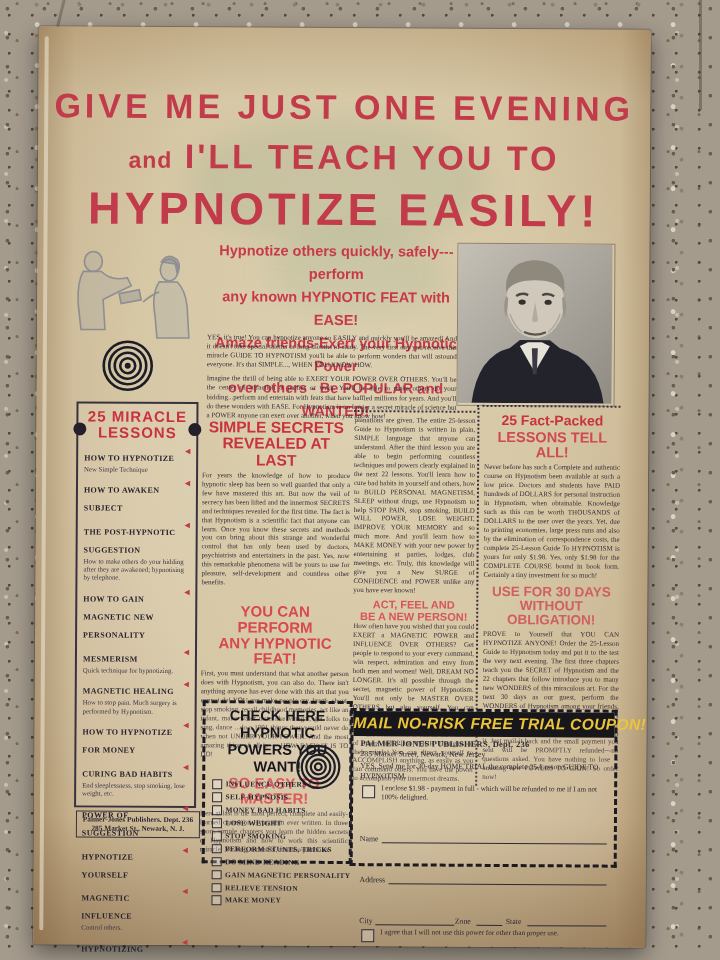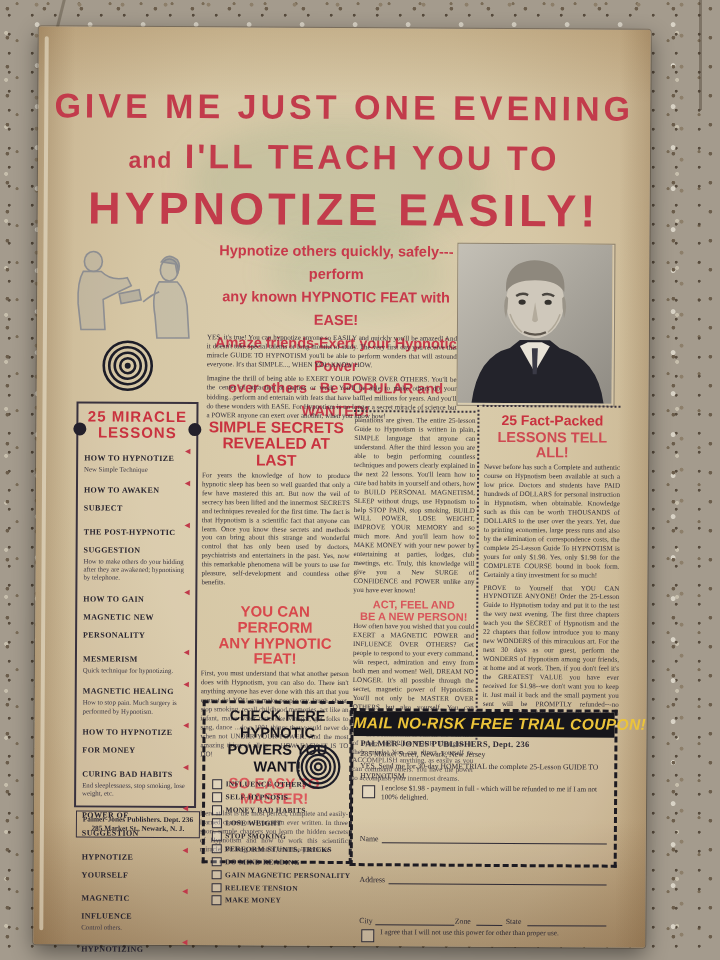--- a/index.html
+++ b/index.html
@@ -337,20 +337,24 @@
       <div>ACT, FEEL AND</div>
       <div>BE A NEW PERSON!</div>
     </div>
     <p class="smalltext">How often have you wished that you could EXERT a MAGNETIC POWER and INFLUENCE OVER OTHERS? Get people to respond to your every command, win respect, admiration and envy from both men and women! Well, DREAM NO LONGER. It's all possible through the secret, magnetic power of Hypnotism. You'll not only be MASTER OVER OTHERS but also yourself. You can BUILD A STRONG, MAGNETIC PERSONALITY through Self-Hypnotism. You use Mesmerism to READ the MINDS of others and Plant YOUR Thoughts in their minds. You can direct yourself to ACCOMPLISH anything, as easily as you can command others. You have the power to accomplish your innermost dreams.</p>
   </div>
 
   <div class="colr">
     <div class="redhead fp1">25 Fact-Packed</div>
     <div class="redhead fp2">LESSONS TELL ALL!</div>
     <p class="smalltext">Never before has such a Complete and authentic course on Hypnotism been available at such a low price. Doctors and students have PAID hundreds of DOLLARS for personal instruction in Hypnotism, when obtainable. Knowledge such as this can be worth THOUSANDS of DOLLARS to the user over the years. Yet, due to printing economies, large press runs and also by the elimination of correspondence costs, the complete 25-Lesson Guide To HYPNOTISM is yours for only $1.98. Yes, only $1.98 for the COMPLETE COURSE bound in book form. Certainly a tiny investment for so much!</p>
+    <div class="redhead use">
+      <div>USE FOR 30 DAYS</div>
+      <div>WITHOUT OBLIGATION!</div>
+    </div>
     <p class="smalltext">PROVE to Yourself that YOU CAN HYPNOTIZE ANYONE! Order the 25-Lesson Guide to Hypnotism today and put it to the test the very next evening. The first three chapters teach you the SECRET of Hypnotism and the 22 chapters that follow introduce you to many new WONDERS of this miraculous art. For the next 30 days as our guest, perform the WONDERS of Hypnotism among your friends, at home and at work. Then, if you don't feel it's the GREATEST VALUE you have ever received for $1.98--we don't want you to keep it. Just mail it back and the small payment you sent will be PROMPTLY refunded---no questions asked. You have nothing to lose -- amazing new POWERS TO GAIN! So order now!</p>
   </div>
 
   <div class="checkbox-panel">
     <div class="check-title">
       <div>CHECK HERE HYPNOTIC</div>
       <div>POWERS YOU WANT!</div>
     </div>
     <div class="check-list">
 

